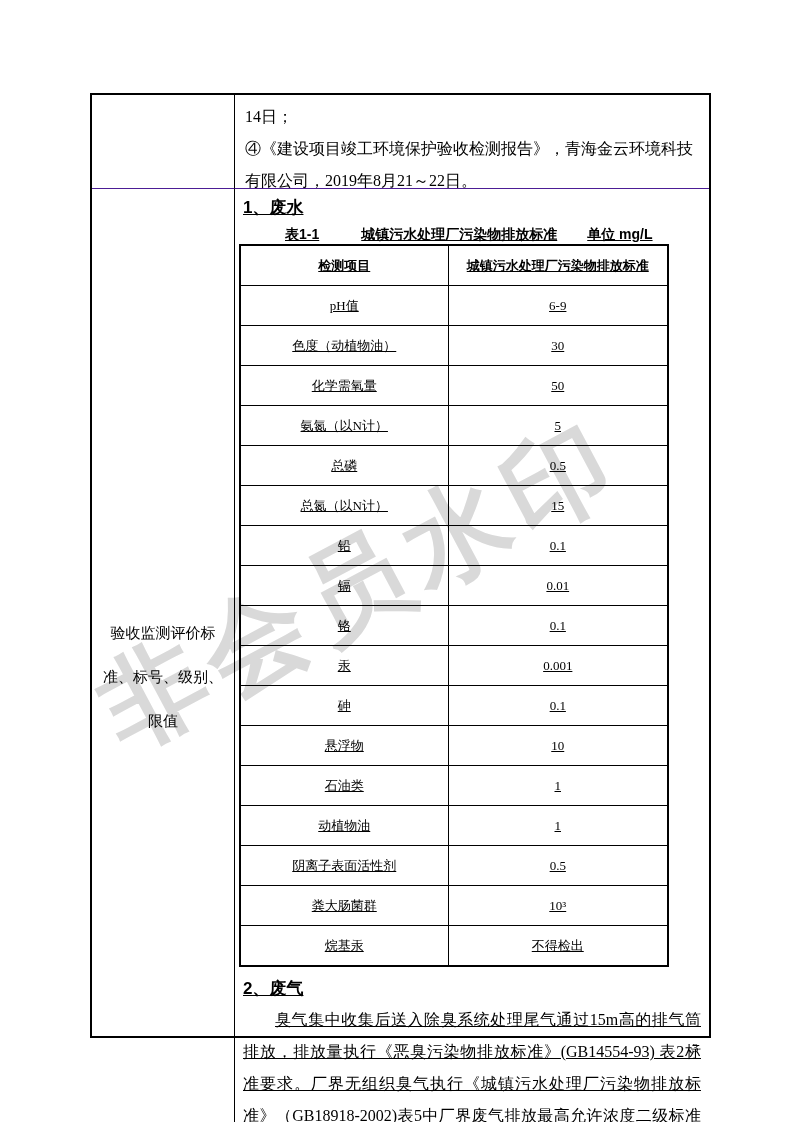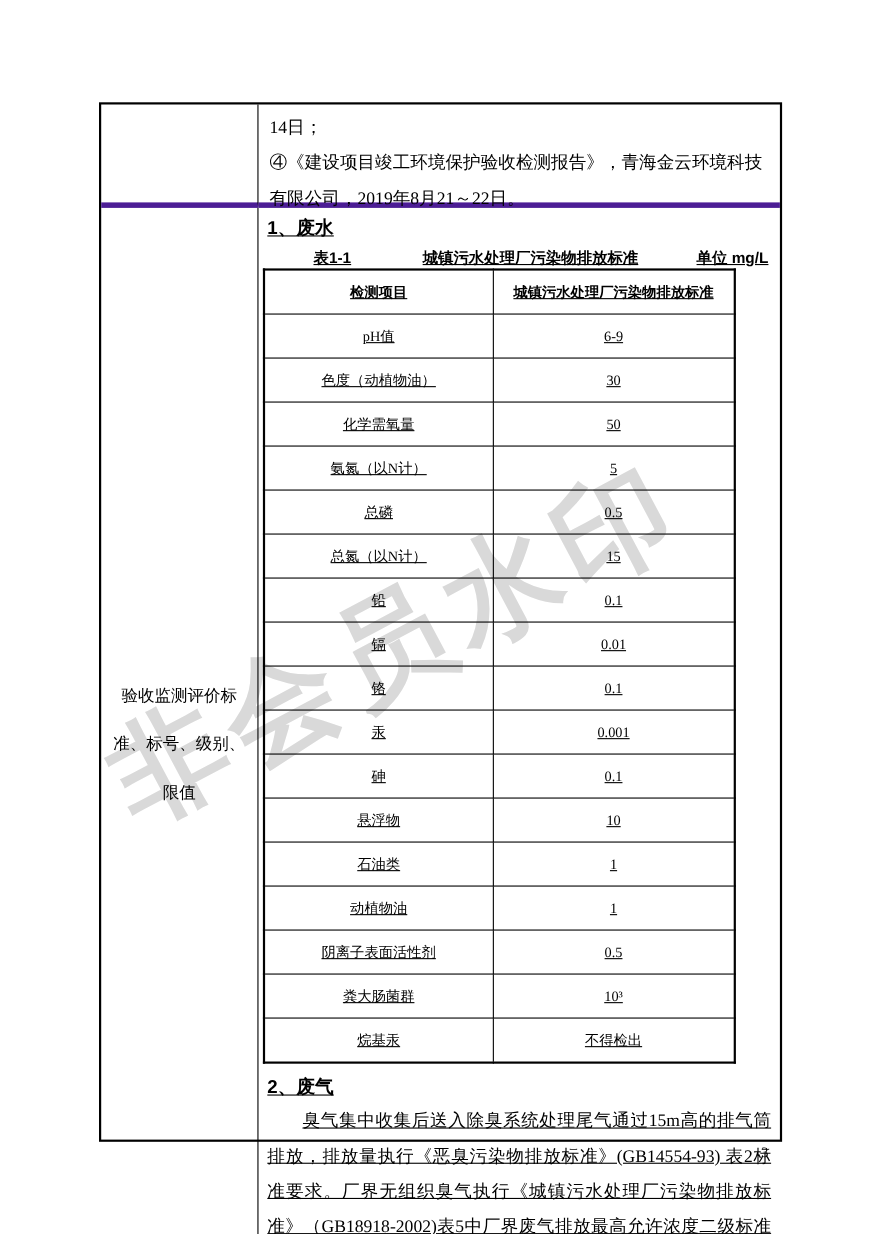--- a/index.html
+++ b/index.html
@@ -15,41 +15,41 @@
     font-size:104px; font-weight:bold; letter-spacing:10px;
     color:#d9d9d9; white-space:nowrap;
     transform:rotate(-28deg); transform-origin:center center;
     z-index:0; user-select:none;
   }
   .outer-table {
     position:absolute; left:90px; top:93px; width:621px; height:945px;
     border:2px solid #000; z-index:1;
     display:grid; grid-template-columns:143px 1fr; grid-template-rows:94px 1fr;
   }
-  .cell { border-right:1px solid #000; border-bottom:5px solid #4c1d95; }
+  .cell { border-right:1px solid #000; border-bottom:1px solid #4c1d95; }
   .cell.last-col { border-right:none; }
   .cell.last-row { border-bottom:none; }
   .top-right-cell { padding:6px 10px 0 10px; font-size:16px; line-height:32px; }
   .label-cell {
     display:flex; align-items:center; justify-content:center; text-align:center;
     font-size:15px; line-height:44px; padding:0 6px;
   }
   .content-cell { padding:4px 8px 0 8px; position:relative;text-decoration:underline; }
   .sec-heading {
     font-family:"Liberation Sans","DejaVu Sans",sans-serif;
     font-weight:bold; font-size:17px; line-height:30px;
   }
   .para { font-size:16px; line-height:32px; text-align:justify; }
   .para-line1 { font-size:16px; line-height:32px; text-indent:2em; text-align:justify; text-align-last:justify; }
   .para-line2 { font-size:16px; line-height:32px; }
   .para-indent { text-indent:2em; }
   .tbl-caption {
     font-family:"Liberation Sans","DejaVu Sans",sans-serif;
     font-weight:bold; font-size:14px; line-height:18px; margin-top:2px;
-    display:flex; align-items:center;gap:23px;
+    display:flex; align-items:center;
   }
   .cap-label { margin-left:42px; }
   .cap-title { margin-left:42px; }
   .cap-unit  { margin-left:30px; }
   table.limits {
     border-collapse:collapse; table-layout:fixed;
     width:428px; margin-left:-4px; margin-top:1px;
     border:2px solid #000;
     font-size:13px;
   }

